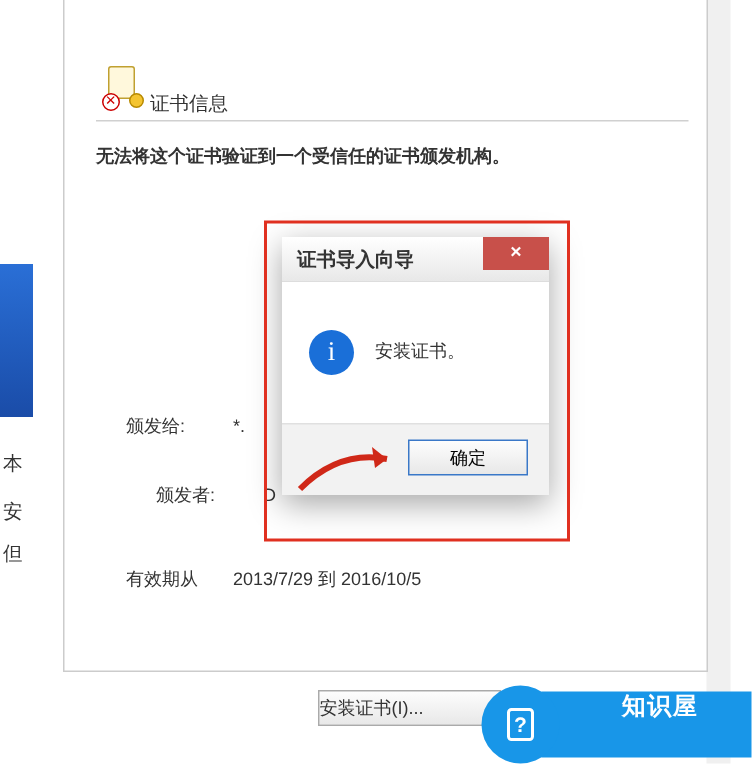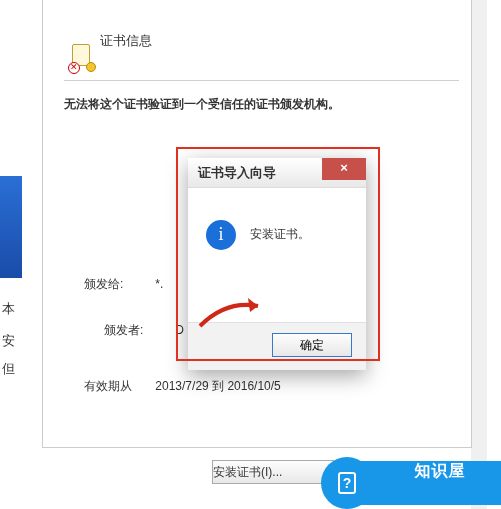--- a/index.html
+++ b/index.html
@@ -84,21 +84,21 @@
   .cert-icon .xmark::before {
     content: "✕";
     color: #c00;
     font-size: 9px;
     position: absolute;
     left: 1px; top: -1px;
   }
 
   .cert-title {
     position: absolute;
-    left: 100px; top: 32px;
+    left: 100px; top: 60px;
     font-size: 13px;
     text-align: center;
   }
 
   .hr {
     position: absolute;
     left: 64px; right: 42px;
     top: 80px;
     height: 1px;
     background: #d0d0d0;
@@ -192,21 +192,20 @@
   .dlg-msg {
     position: absolute;
     left: 62px; top: 38px;
     font-size: 12px;
   }
   .dlg-footer {
     height: 48px;
     background: #f2f2f2;
     border-top: 1px solid #e0e0e0;
     position: relative;
-    margin-top: 40px;
   }
   .ok-btn {
     position: absolute;
     right: 14px; top: 10px;
     width: 80px; height: 24px;
     background: linear-gradient(#fdfdfd, #e8e8e8);
     border: 1px solid #3a78c8;
     font-size: 12px;
     text-align: center;
     line-height: 22px;

